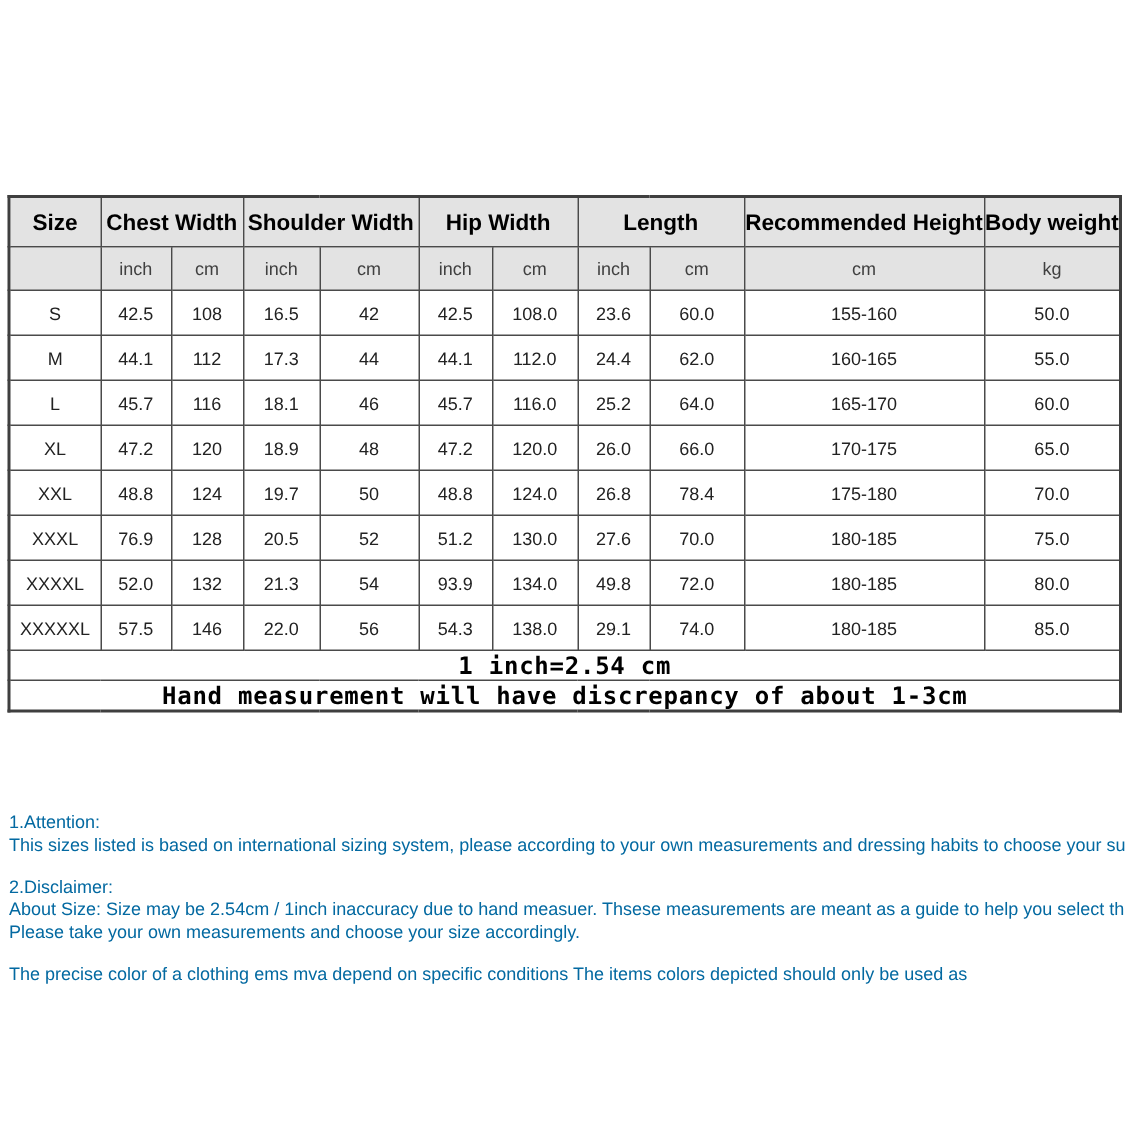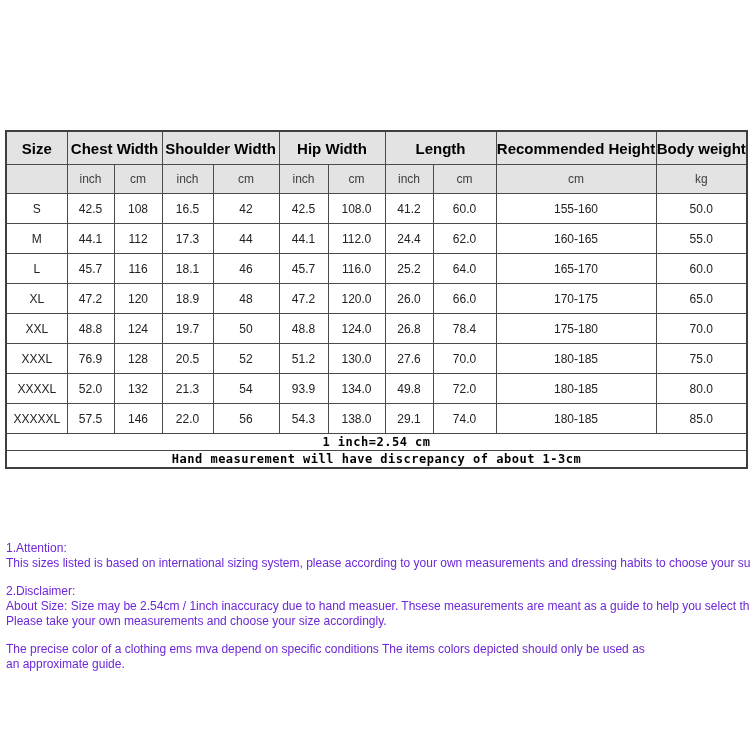--- a/index.html
+++ b/index.html
@@ -49,33 +49,33 @@
   .size-table td.data {
     background: #ffffff;
     font-size: 12px;
     color: #222;
     height: 29px;
   }
   .size-table td.footnote {
     background: #ffffff;
     font-family: "DejaVu Sans Mono", monospace;
     font-weight: bold;
-    font-size: 12px;
+    font-size: 16px;
     color: #000;
     height: 16px;
     letter-spacing: 0.5px;
   }
   .notes {
     position: absolute;
     left: 6px;
     top: 541px;
     width: 744px;
     font-size: 12px;
     line-height: 15px;
-    color: #6d28d9;
+    color: #0369a1;
   }
   .note-block { margin-bottom: 13px; }
   .note-title { white-space: nowrap; }
   .note-line  { white-space: nowrap; }
 </style>
 </head>
 <body>
 
 <div class="page">
 
@@ -118,21 +118,21 @@
       </tr>
 
       <tr>
         <td class="data">S</td>
         <td class="data">42.5</td>
         <td class="data">108</td>
         <td class="data">16.5</td>
         <td class="data">42</td>
         <td class="data">42.5</td>
         <td class="data">108.0</td>
-        <td class="data">41.2</td>
+        <td class="data">23.6</td>
         <td class="data">60.0</td>
         <td class="data">155-160</td>
         <td class="data">50.0</td>
       </tr>
       <tr>
         <td class="data">M</td>
         <td class="data">44.1</td>
         <td class="data">112</td>
         <td class="data">17.3</td>
         <td class="data">44</td>
@@ -236,17 +236,16 @@
       <div class="note-title">1.Attention:</div>
       <div class="note-line">This sizes listed is based on international sizing system, please according to your own measurements and dressing habits to choose your suitable size.</div>
     </div>
     <div class="note-block">
       <div class="note-title">2.Disclaimer:</div>
       <div class="note-line">About Size: Size may be 2.54cm / 1inch inaccuracy due to hand measuer. Thsese measurements are meant as a guide to help you select the correct size.</div>
       <div class="note-line">Please take your own measurements and choose your size accordingly.</div>
     </div>
     <div class="note-block">
       <div class="note-line">The precise color of a clothing ems mva depend on specific conditions The items colors depicted should only be used as</div>
-      <div class="note-line">an approximate guide.</div>
     </div>
   </div>
 
 </div>
 
 </body></html>

